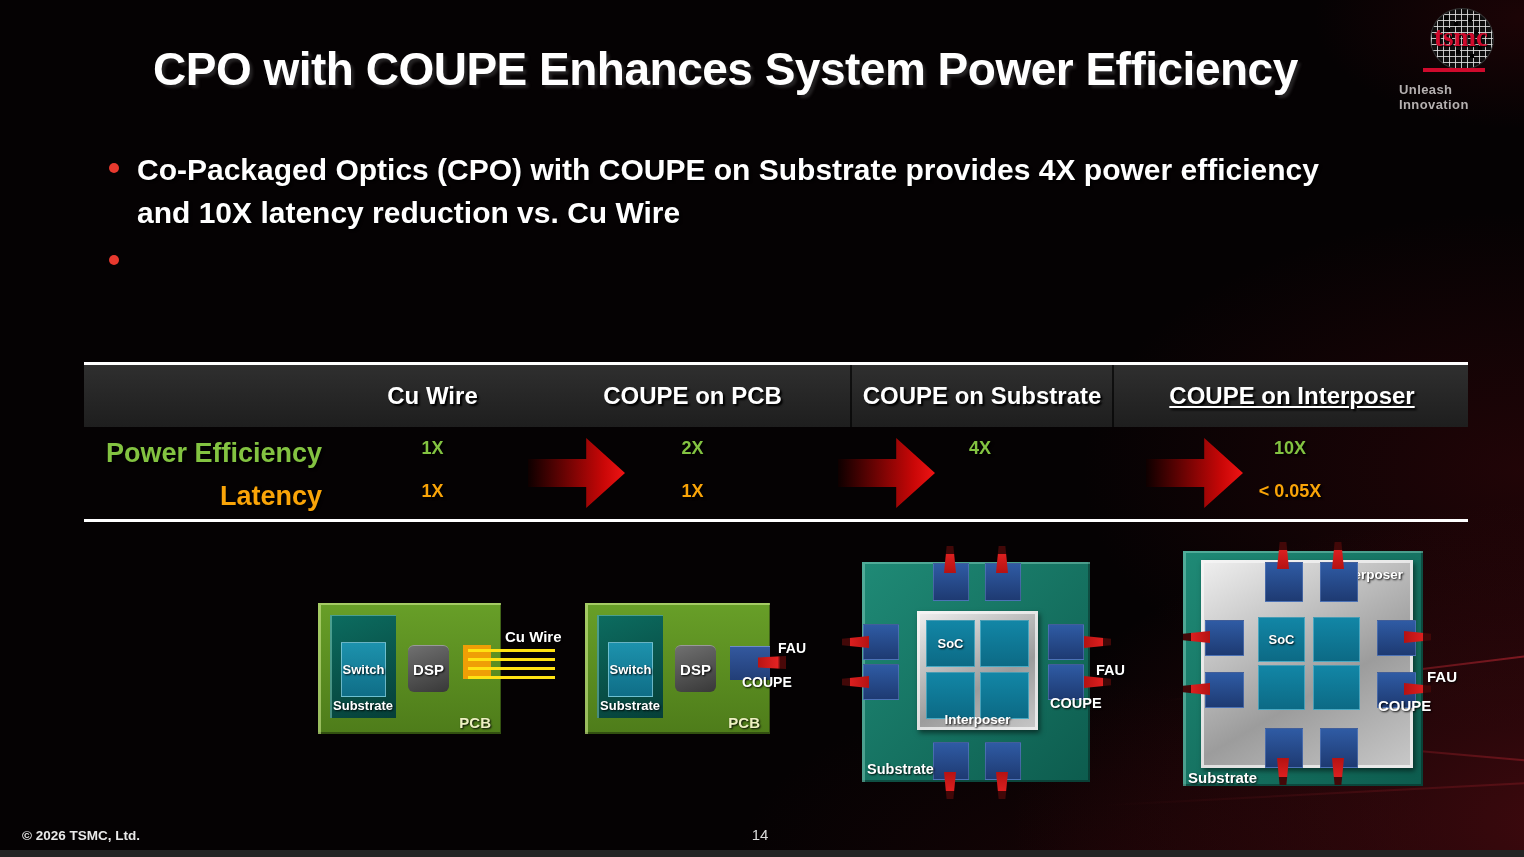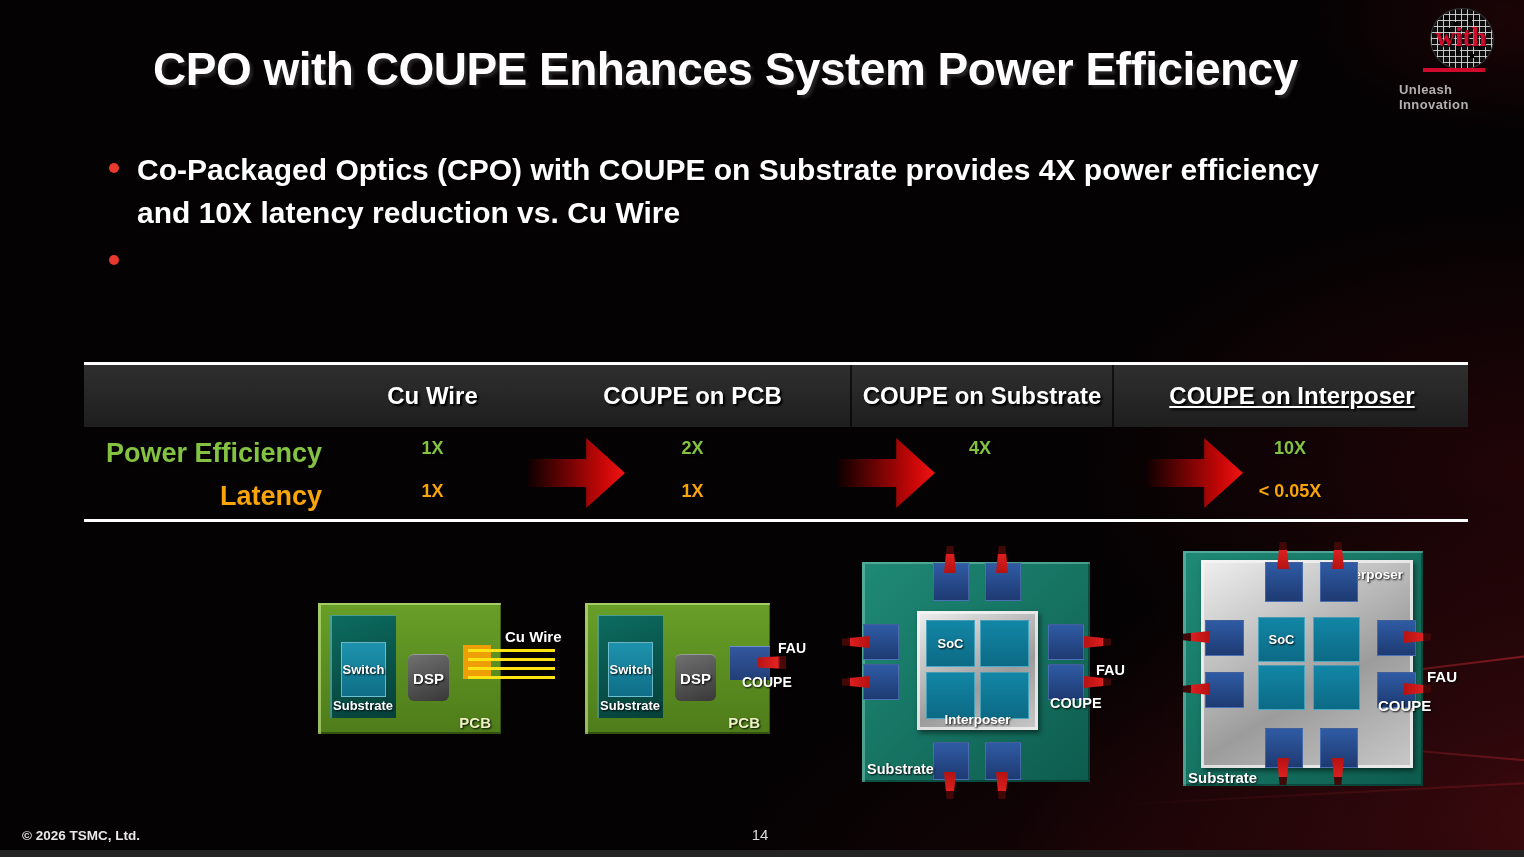--- a/index.html
+++ b/index.html
@@ -74,21 +74,21 @@
   .sub-strip{position:absolute;left:12px;top:12px;width:66px;height:103px;
          background:linear-gradient(160deg,#0c6c60,#063f38);
          box-shadow:inset 2px 1px 0 rgba(150,225,205,.45);}
   .switch-chip{position:absolute;left:11px;top:27px;width:43px;height:53px;
          background:linear-gradient(#1d92ad,#0f6e87);border:1px solid rgba(165,225,235,.6);
          display:flex;align-items:center;justify-content:center;}
   .switch-chip .dlabel{position:static;font-size:13px;}
   .sub-label{left:0;right:0;bottom:5px;text-align:center;font-size:13px;}
   .dsp-chip{position:absolute;left:90px;top:42px;width:41px;height:46px;border-radius:6px;
          background:linear-gradient(160deg,#707070,#383838);border-top:1px solid #9a9a9a;
-         display:flex;align-items:center;justify-content:center;margin-top:9px;}
+         display:flex;align-items:center;justify-content:center;}
   .dsp-chip .dlabel{position:static;font-size:15px;}
   .pcb-label{right:10px;bottom:3px;font-size:15px;color:#edf0c2;}
   .pad{position:absolute;left:145px;top:42px;width:28px;height:34px;background:#ef9f06;}
   .wire{position:absolute;left:150px;width:87px;height:3px;background:#ffe212;}
   .cuwire-label{left:187px;top:25px;font-size:15px;}
   .coupe-chip-sm{position:absolute;left:145px;top:43px;width:40px;height:33px;
          background:linear-gradient(#33589e,#223e77);border-top:1px solid #6f8cc9;}
   .fau-sm{position:absolute;left:173px;top:53px;width:28px;height:13px;
          background:linear-gradient(90deg,#b81414,#e32222 70%,#4a0808 80%);
          clip-path:polygon(0 12%,100% 0,100% 100%,0 88%);}
@@ -136,21 +136,21 @@
 
 <div class="stage">
   <div class="bg-glow"></div>
   <div class="streak s1"></div>
   <div class="streak s2"></div>
   <div class="streak s3"></div>
 
   <div class="title">CPO with COUPE Enhances System Power Efficiency</div>
   <div class="wafer"></div>
   <div class="wafer-dots"></div>
-  <div class="brand">with</div>
+  <div class="brand">tsmc</div>
   <div class="logo-underline"></div>
   <div class="tagline">Unleash Innovation</div>
 
   <div class="bullet b1">
     <span class="dot"></span>
     <span>Co-Packaged Optics (CPO) with COUPE on Substrate provides 4X power efficiency and 10X latency reduction vs. Cu Wire</span>
   </div>
   <div class="bullet b2">
     <span class="dot"></span>
   </div>

